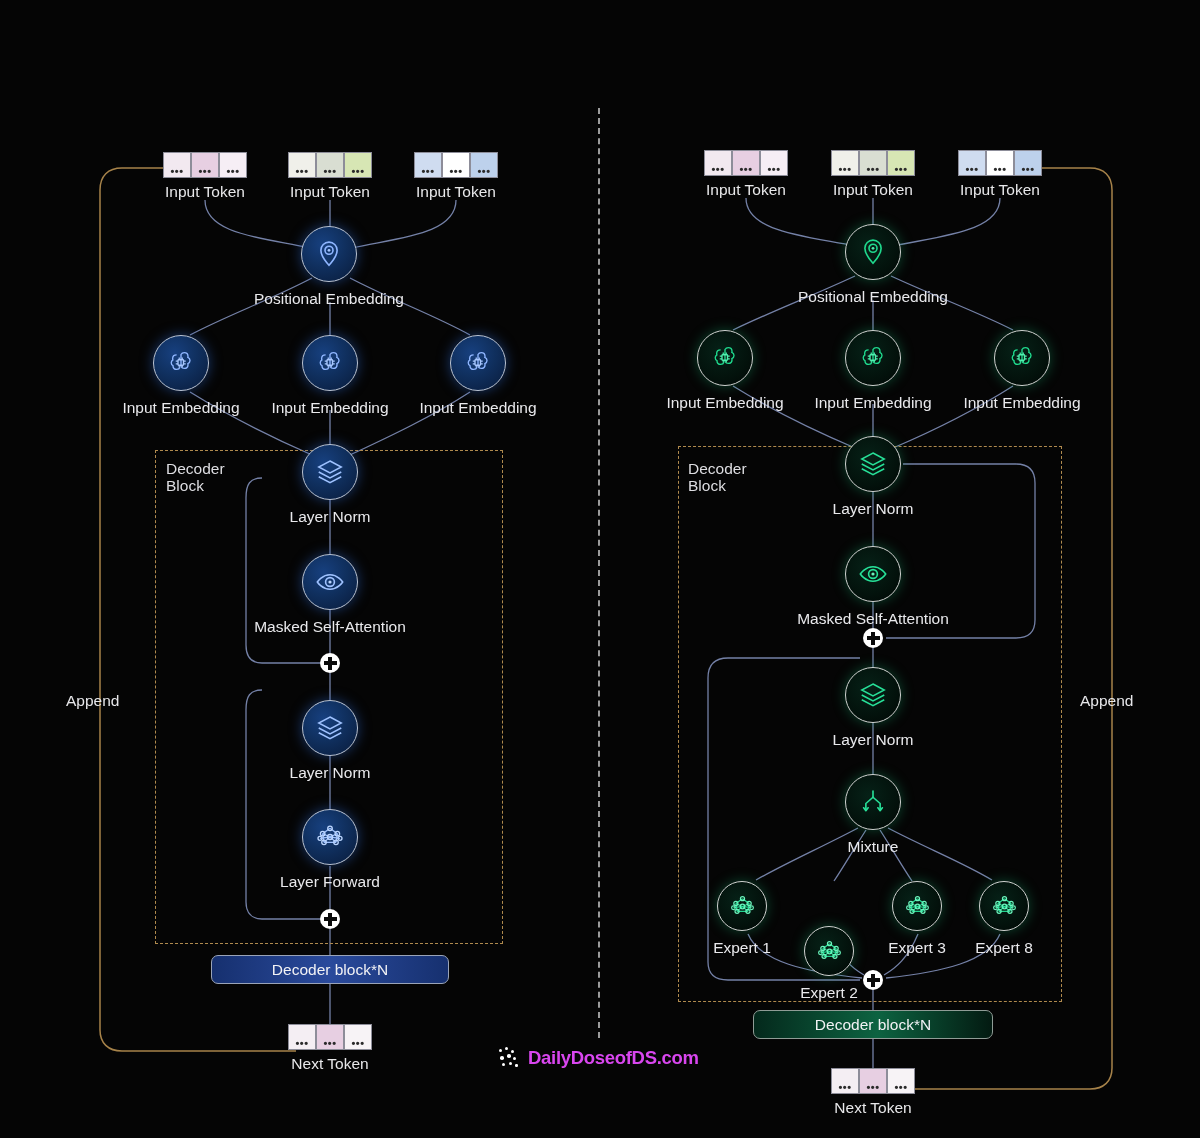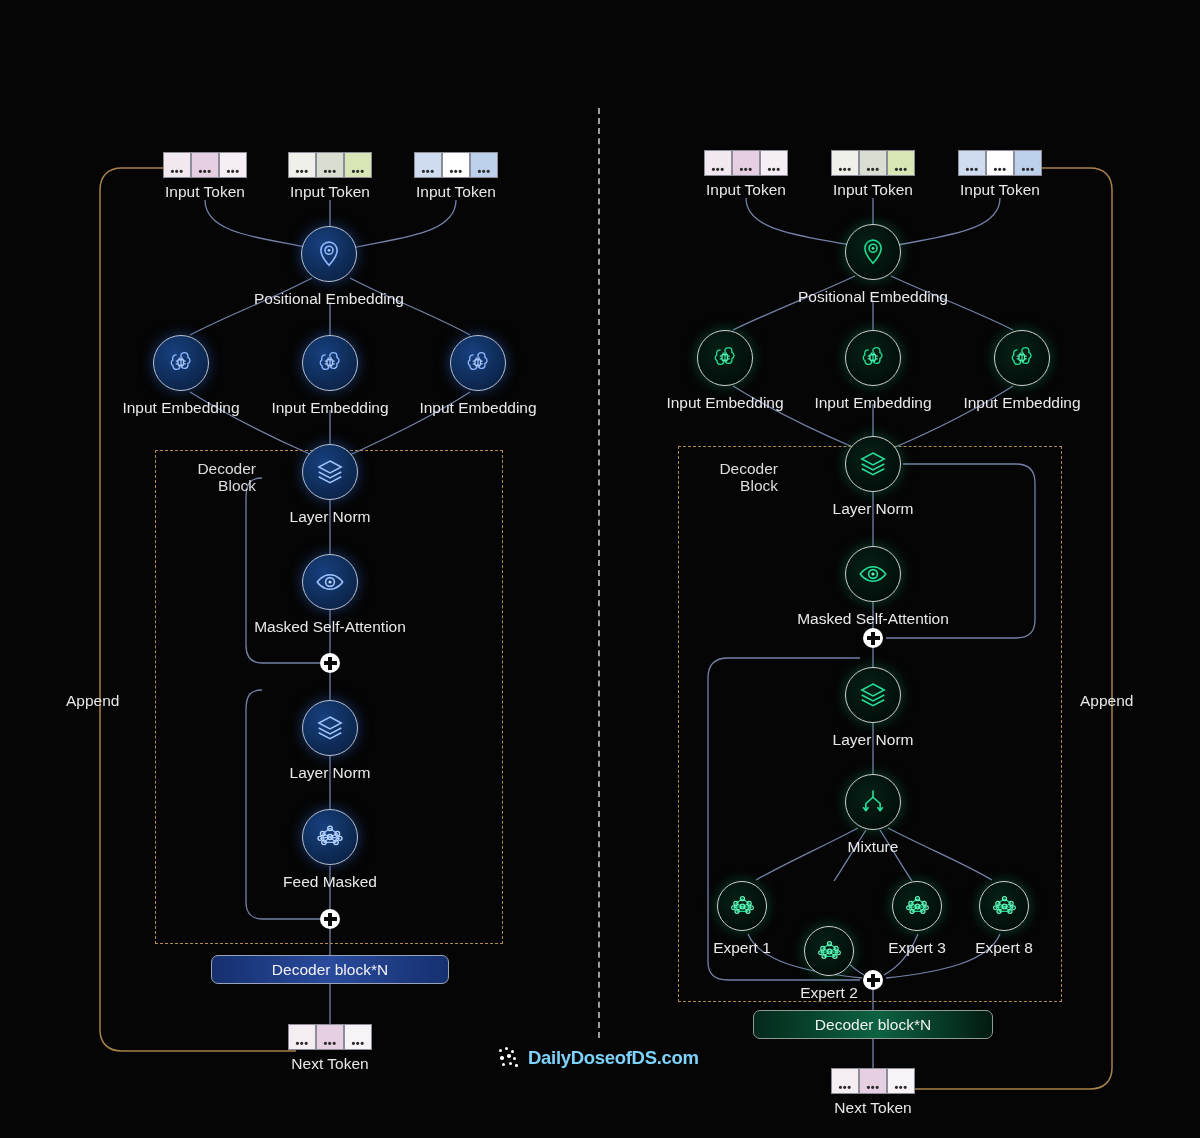--- a/index.html
+++ b/index.html
@@ -82,42 +82,42 @@
   }
   .plus .h { position: absolute; width: 13px; height: 3.4px; background: #0a0a0a; }
   .plus .v { position: absolute; width: 3.4px; height: 13px; background: #0a0a0a; }
 
   
   .decoder-frame {
     position: absolute; border: 1.6px dashed #b08a4e;
   }
   .decoder-frame-label {
     position: absolute; color: #dedee2; font-size: 15.5px; line-height: 17px;
-    text-align: right; white-space: pre-line;
+    text-align: left; white-space: pre-line;
   }
 
   
   .pill {
     position: absolute; height: 29px; border-radius: 7px;
     display: flex; align-items: center; justify-content: center;
     color: #f2f2f5; font-size: 15.5px; border: 1px solid #9aa4b8;
   }
   .pill.blue  { background: linear-gradient(90deg,#16306f 0%, #2a4a9c 50%, #16306f 100%); }
   .pill.green { background: linear-gradient(90deg,#04291c 0%, #0d6341 52%, #031a11 100%); border-color:#8f9c96; }
 
   
   .append-lbl {
     position: absolute; color: #e7e7ea; font-size: 15.5px; white-space: nowrap;
   }
 
   
   .footer { position: absolute; left: 498px; top: 1046px; display: flex; align-items: center; gap: 8px; }
   .footer .logo { width: 22px; height: 24px; position: relative; }
   .footer .logo i { position: absolute; background: #fff; border-radius: 50%; display: block; }
-  .footer .brand { color: #7dd3fc; font-size: 18.5px; font-weight: bold; letter-spacing: -.3px; }
+  .footer .brand { color: #d946ef; font-size: 18.5px; font-weight: bold; letter-spacing: -.3px; }
 </style>
 </head>
 <body>
 
 <div id="stage">
 
   <div class="divider"></div>
 
   <svg id="wires" viewBox="0 0 1200 1138">
     <defs>
@@ -385,21 +385,21 @@
             <circle cx="6.5" cy="9.5" r="1.7"></circle>
             <circle cx="17.5" cy="9.5" r="1.7"></circle>
           <circle cx="12" cy="12" r="1.9"></circle>
             <circle cx="7.5" cy="16" r="1.7"></circle>
             <circle cx="16.5" cy="16" r="1.7"></circle>
           <circle cx="19.5" cy="13" r="1.5"></circle>
             <circle cx="4.5" cy="13" r="1.5"></circle>
         </g>
       </svg>
     </div>
-    <div class="lbl">Feed Masked</div>
+    <div class="lbl">Layer Forward</div>
   </div>
 
   <div class="plus" style="left:320px;top:909px;">
     <span class="h"></span>
       <span class="v"></span>
   </div>
 
   <div class="pill blue" style="left:211px;top:955px;width:238px;">Decoder block*N</div>
 
   <div class="append-lbl" style="left:66px;top:692px;">Append</div>

